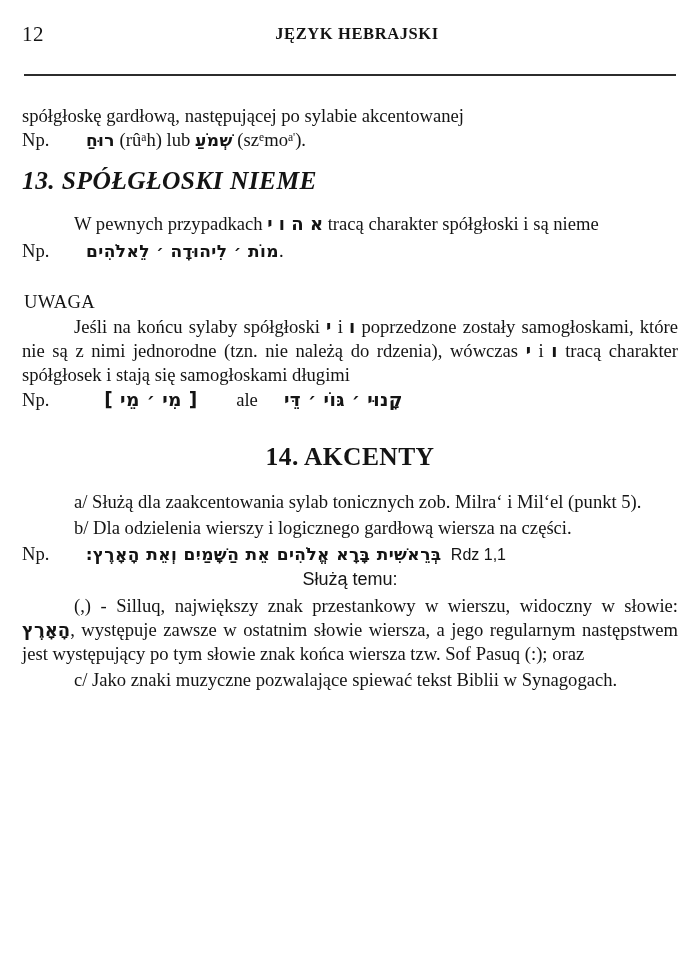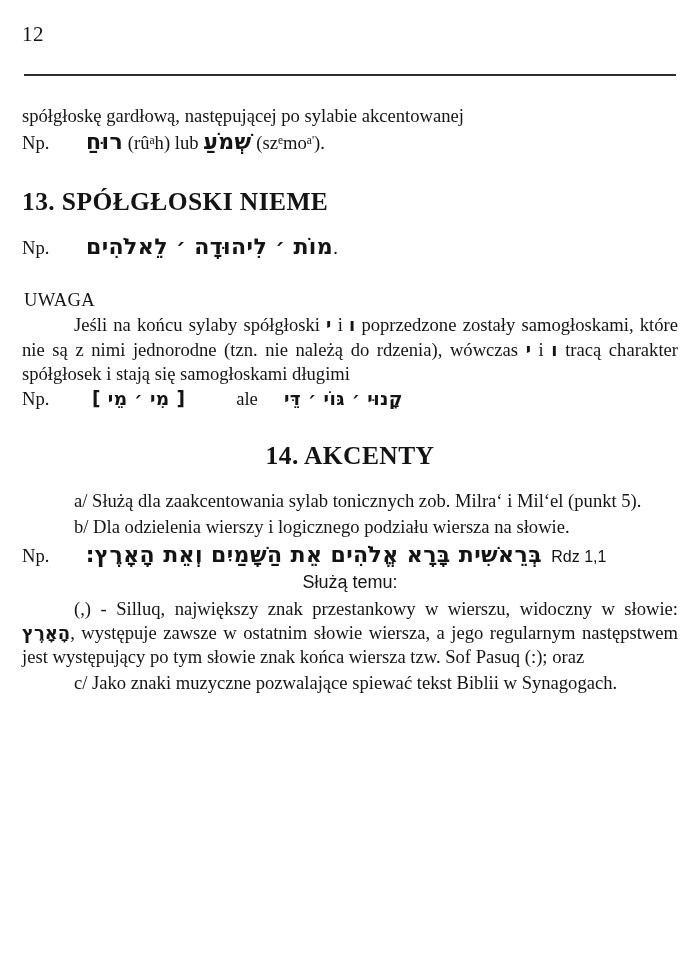--- a/index.html
+++ b/index.html
@@ -66,21 +66,21 @@
   .indent {
     text-indent: 52px;
   }
   .nojust {
     text-align: left;
   }
   .heb {
     font-family: "DejaVu Sans", "Liberation Sans", sans-serif;
     direction: rtl;
     unicode-bidi: isolate;
-    font-size: 22px;
+    font-size: 17px;
     font-weight: bold;
     letter-spacing: 0.4px;
   }
   .heb-sm {
     font-size: 17.5px;
   }
   .heb-inline {
     font-family: "DejaVu Sans", "Liberation Sans", sans-serif;
     direction: rtl;
     unicode-bidi: isolate;
@@ -88,21 +88,21 @@
     font-size: 18px;
   }
 
   
   .sec-head {
     font-size: 25.5px;
     font-weight: bold;
     letter-spacing: 0.4px;
     margin: 0;
   }
-  .sec13 { margin-top: 30px; }
+  .sec13 { margin-top: 14px; font-style: italic; }
   .sec14 { margin-top: 30px; text-align: center; }
 
   .uwaga {
     font-size: 18.6px;
     font-weight: normal;
     letter-spacing: 0.4px;
     margin: 2px;
   }
 
   
@@ -122,21 +122,21 @@
     margin: 0;
   }
   .ex-table td {
     padding: 0;
     font-size: 18.6px;
     line-height: 1.22;
     vertical-align: baseline;
     white-space: nowrap;
   }
   .col-np   { width: 70px; }
-  .col-br   { width: 118px; text-align: left; }
+  .col-br   { width: 118px; text-align: center; }
   .col-ale  { width: 74px; text-align: center; }
   .col-heb  { text-align: left; }
 
   .sans {
     font-family: "Liberation Sans", "DejaVu Sans", sans-serif;
   }
   .verse-ref {
     font-family: Liberation Sans, sans-serif;
     font-size: 16px;
   }
@@ -147,35 +147,41 @@
   }
   .tight { margin-top: 2px; }
 </style>
 </head>
 <body>
 
 <div class="page">
 
   <div class="runhead">
     <div class="folio">12</div>
+    <div class="runtitle">JĘZYK HEBRAJSKI</div>
   </div>
   <div class="rule"></div>
 
   <div style="margin-top:28px;">
     <p class="body-text nojust">spółgłoskę gardłową, następującej po sylabie akcentowanej</p>
     <div class="np-line">
       <span class="np-label">Np.</span><span class="heb">רוּחַ</span>&nbsp;<span>(rû</span><sup class="tl">a</sup><span>h)</span>
       <span>lub</span>
       <span class="heb">שְׁמֹעַ</span>&nbsp;<span>(sz</span><sup class="tl">e</sup><span>mo</span><sup class="tl">a'</sup><span>).</span>
     </div>
   </div>
 
   <h2 class="sec-head sec13">13. SPÓŁGŁOSKI NIEME</h2>
 
   <div style="margin-top:16px;">
+    <p class="body-text indent">
+      <span>W pewnych przypadkach</span>
+      <span class="heb-inline">א ה ו י</span>
+      <span>tracą charakter spółgłoski i są nieme</span>
+    </p>
     <div class="np-line tight">
       <span class="np-label">Np.</span><span class="heb">מוֹת ׳ לִיהוּדָה ׳ לֵאלֹהִים</span><span>.</span>
     </div>
   </div>
 
   <div style="margin-top:28px;">
     <p class="uwaga">UWAGA</p>
     <p class="body-text indent">
       <span>Jeśli na końcu sylaby spółgłoski</span>
       <span class="heb-inline">י</span>
@@ -197,21 +203,21 @@
         <td class="col-ale">ale</td>
         <td class="col-heb heb heb-sm">קָנוּי ׳ גּוֹי ׳ דֵּי</td>
       </tr>
     </tbody>
   </table>
 
   <h2 class="sec-head sec14">14. AKCENTY</h2>
 
   <div style="margin-top:18px;">
     <p class="body-text indent">a/ Służą dla zaakcentowania sylab tonicznych zob. Milra‘ i Mil‘el (punkt 5).</p>
-    <p class="body-text indent nojust tight">b/ Dla odzielenia wierszy i logicznego podziału wiersza na słowie.</p>
+    <p class="body-text indent nojust tight">b/ Dla odzielenia wierszy i logicznego gardłową wiersza na części.</p>
 
     <div class="np-line tight">
       <span class="np-label">Np.</span><span class="heb">בְּרֵאשִׁית בָּרָא אֱלֹהִים אֵת הַשָּׁמַיִם וְאֵת הָאָרֶץ׃</span>&nbsp;&nbsp;<span class="verse-ref">Rdz 1,1</span>
     </div>
 
     <p class="body-text nojust sans tight" style="font-size:18px;text-align:center;">Służą temu:</p>
 
     <p class="body-text indent tight">
       <span>(,)</span>
       <span>-</span>

